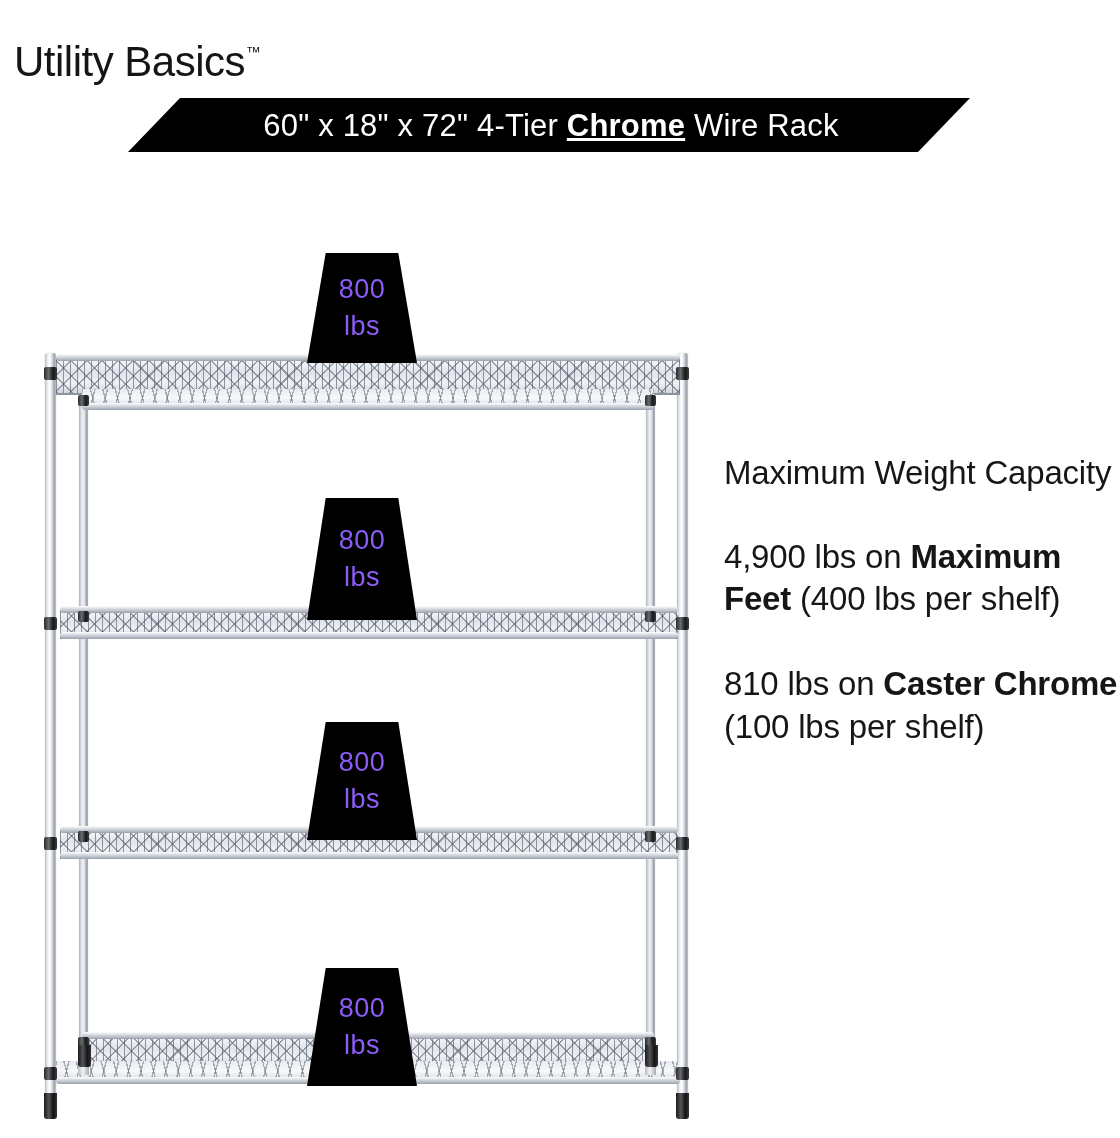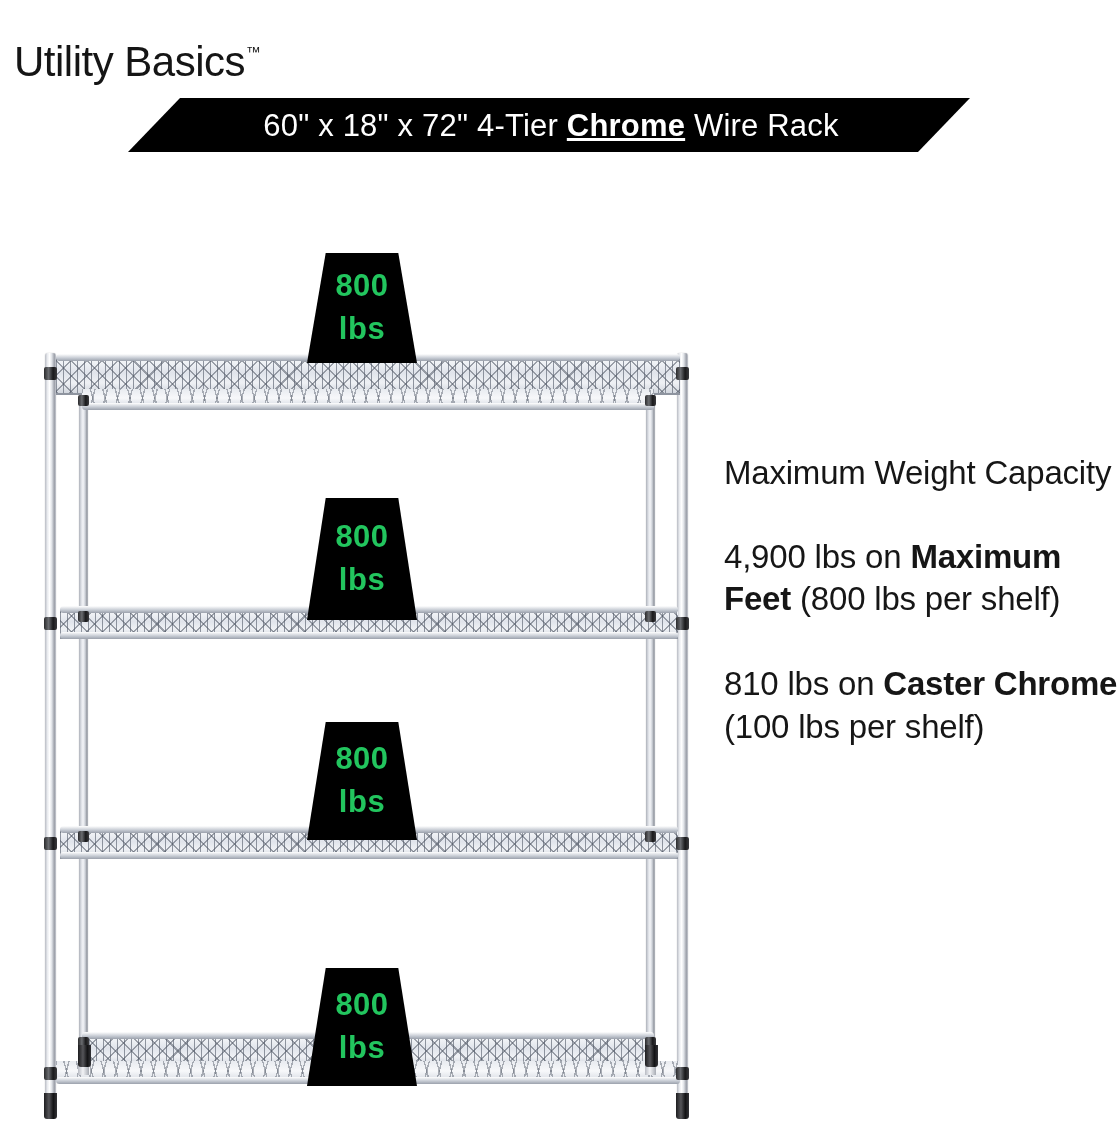--- a/index.html
+++ b/index.html
@@ -105,21 +105,21 @@
   }
 
   
   .callout{
     position:absolute;background:#000000;
     clip-path:polygon(17% 0, 83% 0, 100% 100%, 0 100%);
     display:flex;flex-direction:column;align-items:center;
     justify-content:center;
   }
   .callout .num,.callout .unit{
-    color:#22c55e;font-weight:700;font-size:31px;line-height:1.38;
+    color:#8b5cf6;font-weight:400;font-size:27px;line-height:1.38;
     letter-spacing:0.5px;
   }
 
   
   #copy{
     position:absolute;left:724px;top:452px;width:400px;
   }
   #copy h2{
     margin:0;font-size:33px;font-weight:400;line-height:1.26;
     letter-spacing:-0.2px;color:#161616;
@@ -223,17 +223,17 @@
 
 <div class="callout" style="left:307px;top:968px;width:110px;height:118px;">
   <span class="num">800</span>
   <span class="unit">lbs</span>
 </div>
 
 <div id="copy">
 
   <h2>Maximum Weight Capacity</h2>
 
-  <p><span>4,900 lbs on </span><b>Maximum Feet</b><span> (800 lbs per shelf)</span></p>
+  <p><span>4,900 lbs on </span><b>Maximum Feet</b><span> (400 lbs per shelf)</span></p>
 
   <p><span>810 lbs on </span><b>Caster Chrome</b><span> (100 lbs per shelf)</span></p>
 
 </div>
 
 </body></html>

